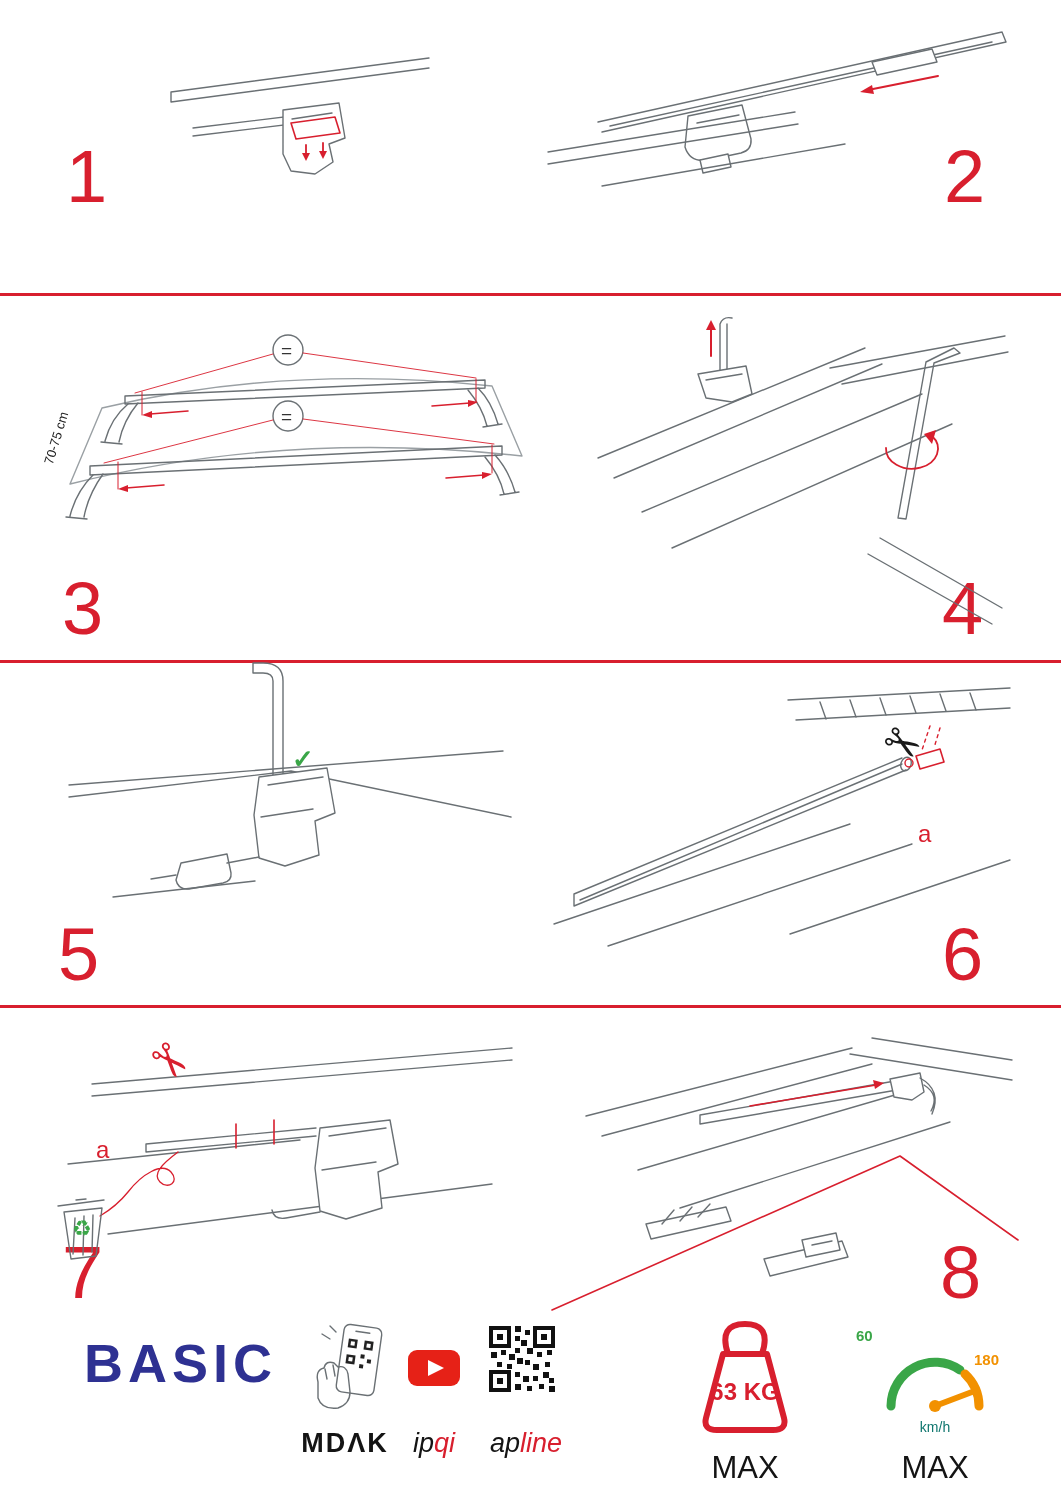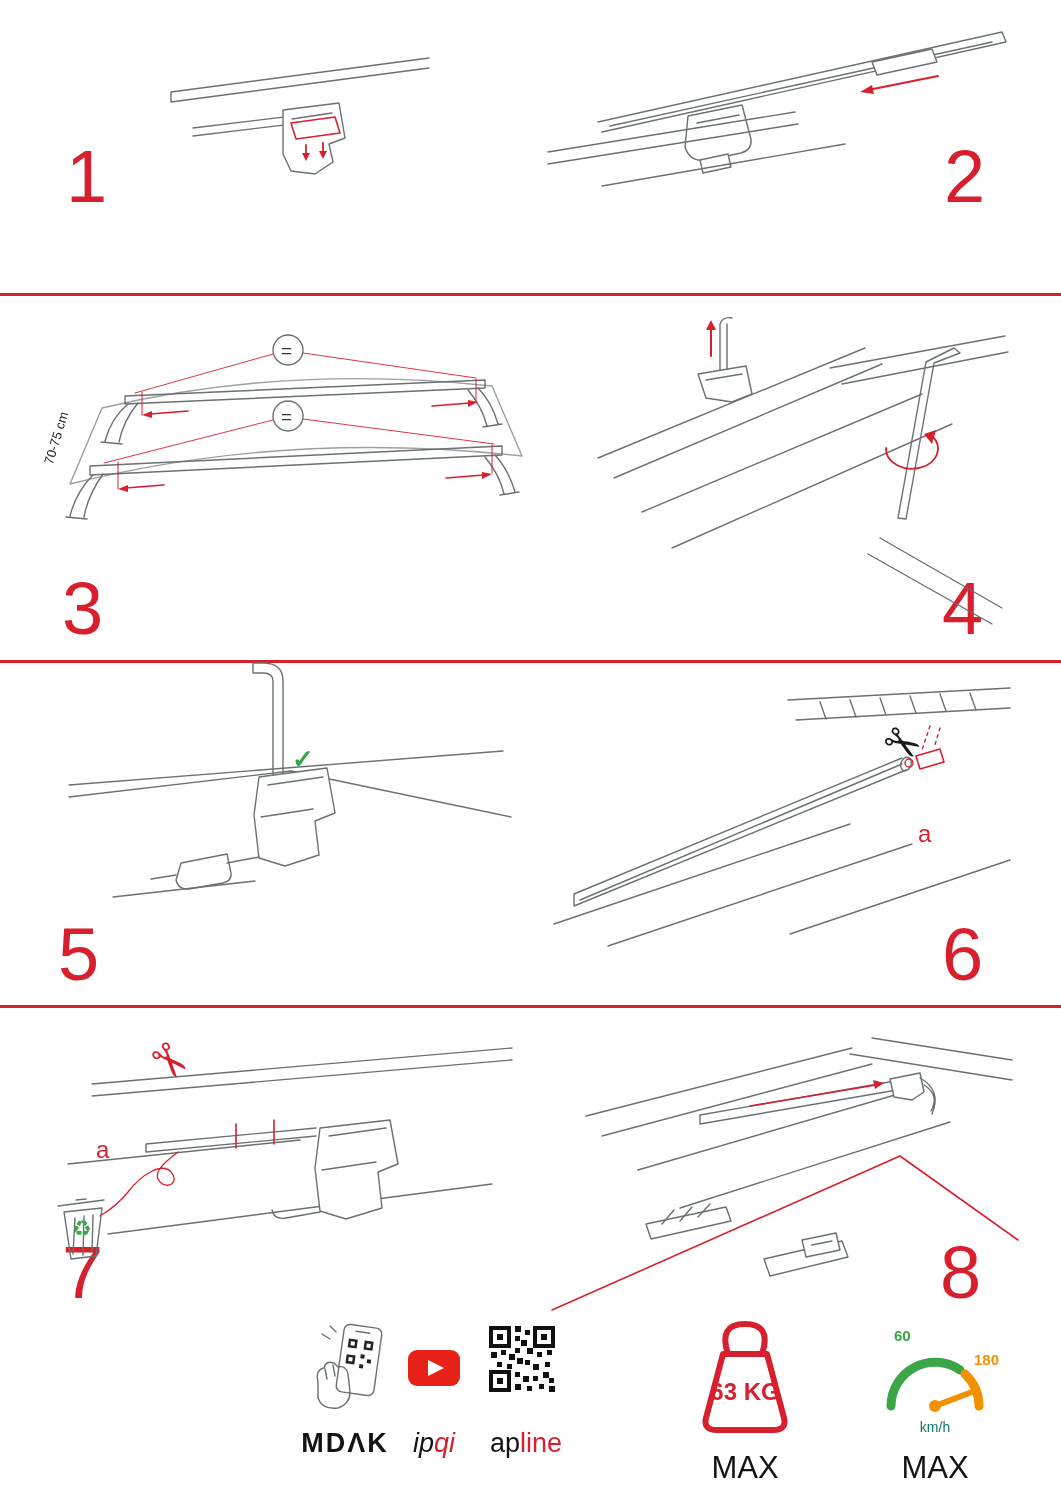--- a/index.html
+++ b/index.html
@@ -51,24 +51,24 @@
   #brand-sub{left:70px;top:1424px;font-size:31px;font-weight:700;}
   .black-part{color:#141414}
   .red-part{color:#d81f2e}
   #icon-phone{left:310px;top:1322px}
   #icon-youtube{left:408px;top:1350px}
   #icon-qr{left:487px;top:1324px}
   #icon-weight{left:690px;top:1318px}
   #icon-speed{left:876px;top:1322px}
   #partner-phone-label{left:296px;top:1430px;width:98px;text-align:center;font-size:27px;font-weight:600;letter-spacing:2px;color:#141414;}
   #partner-video-label{left:396px;top:1430px;width:76px;text-align:center;font-size:27px;font-weight:500;font-style:italic;}
-  #partner-qr-label{left:478px;top:1430px;width:96px;text-align:center;font-size:27px;font-weight:500;}
+  #partner-qr-label{left:478px;top:1430px;width:96px;text-align:center;font-size:27px;font-weight:500;font-style:italic;}
   #weight-value{left:692px;top:1380px;width:106px;text-align:center;font-size:24px;font-weight:700;color:#d81f2e;}
   #weight-max{left:692px;top:1452px;width:106px;text-align:center;font-size:31px;color:#141414;}
-  #speed-low{left:894px;top:1328px;font-size:15px;font-weight:700;color:#3aa648;}
+  #speed-low{left:856px;top:1328px;font-size:15px;font-weight:700;color:#3aa648;}
   #speed-high{left:974px;top:1352px;font-size:15px;font-weight:700;color:#f29100;}
   #speed-unit{left:876px;top:1420px;width:118px;text-align:center;font-size:14px;color:#0f766e;}
   #speed-max{left:876px;top:1452px;width:118px;text-align:center;font-size:31px;color:#141414;}
 </style>
 </head>
 <body>
 
 <div class="page">
 
   <div class="divider" id="divider-1"></div>
@@ -195,20 +195,21 @@
     <path class="lineart-fill" d="M340,61 L370,55 L374,74 L362,82 L344,79 Z"></path>
     <path class="lineart" d="M370,60 Q392,72 382,96 M374,67 Q390,77 381,93"></path>
     <path class="lineart-fill" d="M96,206 L176,189 L181,203 L101,221 Z"></path>
     <path class="lineart" d="M112,206 L124,192 M130,203 L142,189 M148,199 L160,186"></path>
     <path class="lineart-fill" d="M214,241 L292,223 L298,239 L220,258 Z"></path>
     <path class="lineart-fill" d="M252,222 L286,215 L290,232 L256,239 Z"></path>
     <path class="lineart" d="M262,227 L282,223"></path>
     <path class="redline" stroke-width="1.6" d="M2,292 L350,138 L468,222"></path>
   </svg>
 
+  <span class="overlay" id="brand-basic">BASIC</span>
 
   <svg class="ficon" id="icon-phone" width="80" height="94" viewBox="0 0 80 94">
     <g transform="rotate(8 49 38)">
       <rect class="lineart" x="30" y="4" width="38" height="68" rx="6" stroke-width="2"></rect>
       <path class="lineart" d="M42,10 L56,10"></path>
       <g fill="#222" stroke="none">
         <rect x="36" y="18" width="9" height="9"></rect>
           <rect x="52" y="18" width="9" height="9"></rect>
         <rect x="36" y="34" width="9" height="9"></rect>
           <rect x="50" y="32" width="4" height="4"></rect>

